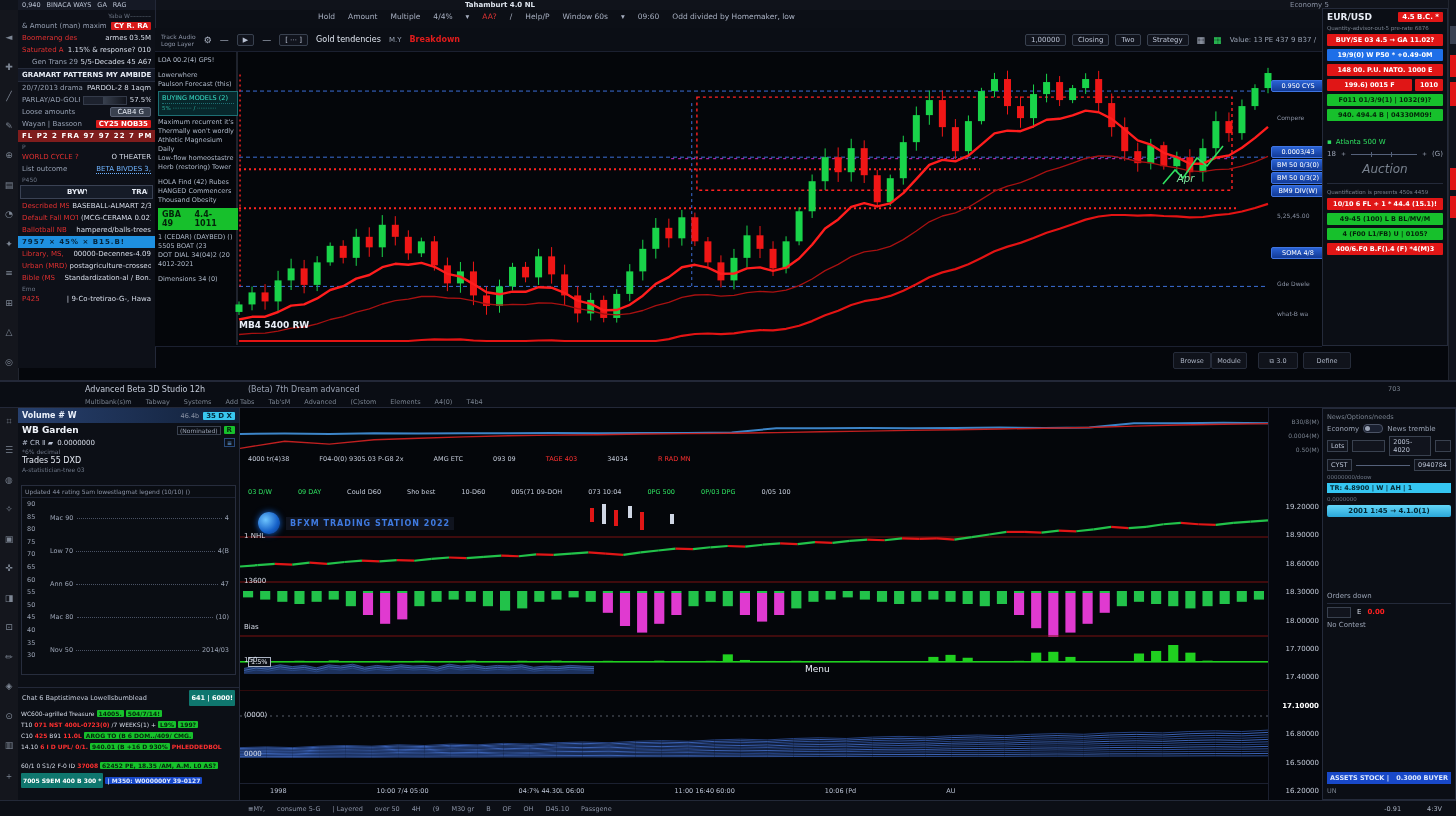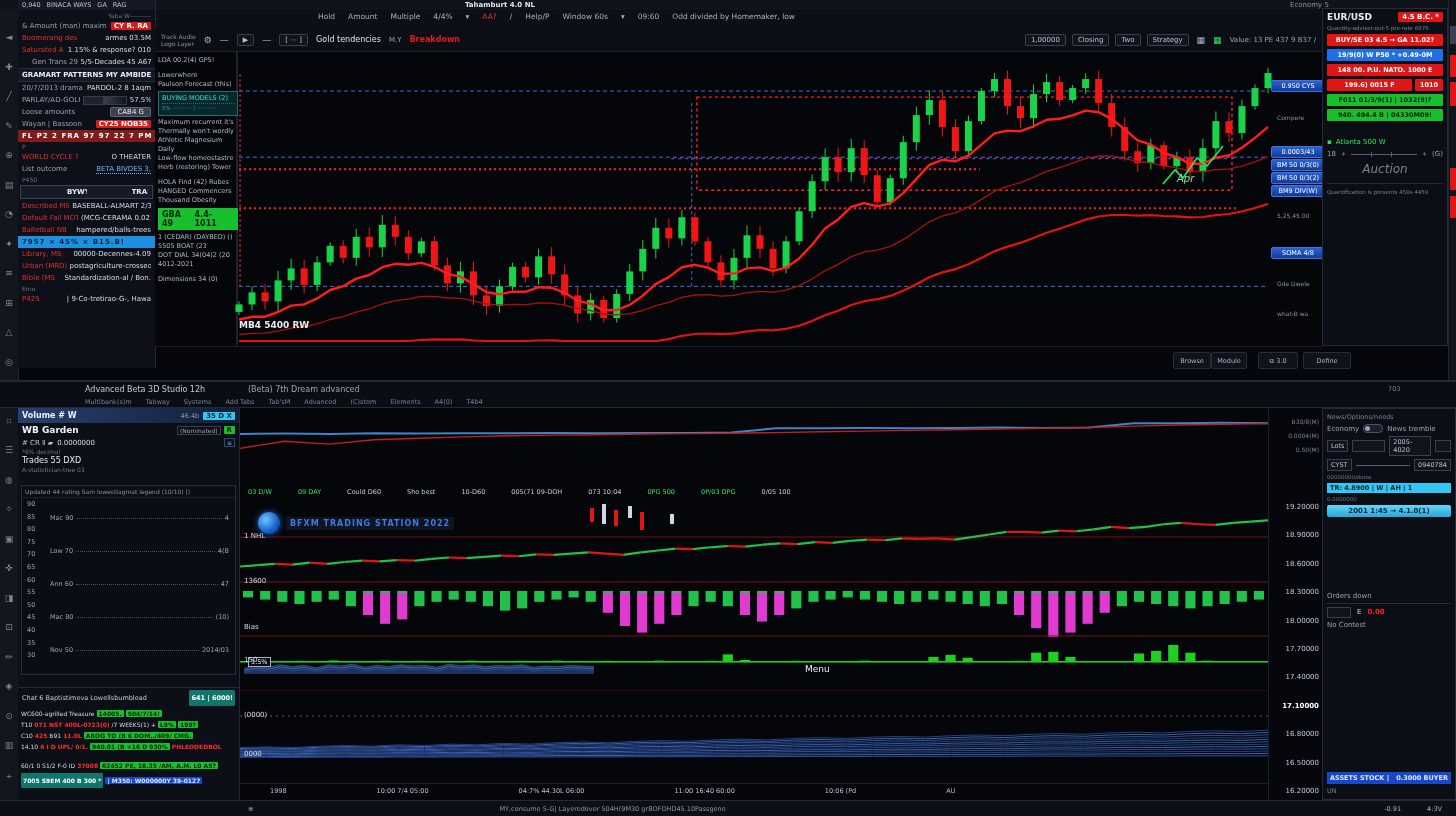--- a/index.html
+++ b/index.html
@@ -134,21 +134,21 @@
   .op-toggle i{position:absolute;left:1px;top:1px;width:5px;height:5px;background:#9aa3b4;border-radius:50%;}
   .op-slider{flex:1;height:1px;background:#55617a;}
   .op-cyanrow{background:#35c6f2;color:#032733;font-weight:bold;font-size:6.5px;padding:1px 3px;}
   .op-cyanbtn{background:linear-gradient(180deg,#63d6f8,#2aa6d8);color:#032733;font-weight:bold;font-size:7px;text-align:center;padding:2px 0;border-radius:2px;cursor:pointer;}
   .op-zero{display:flex;align-items:center;gap:6px;}
   .op-zero .z{color:#ff2020;font-weight:bold;}
   #op-bluebar{background:#1848c8;color:#dce8ff;font-size:6.5px;font-weight:bold;padding:2px 3px;display:flex;justify-content:space-between;}
   
   .fbtn{position:absolute;top:352px;height:15px;background:#10131b;border:1px solid #262c3a;color:#aab2c2;font-size:6.5px;display:flex;align-items:center;justify-content:center;border-radius:2px;cursor:pointer;}
   #status-bar{position:absolute;left:0;top:800px;width:1456px;height:16px;background:#0c0f16;border-top:1px solid #232938;display:flex;align-items:center;font-size:6.5px;color:#8b93a5;}
-  #sb-items{display:flex;margin-left:246px;}
+  #sb-items{display:flex;gap:12px;}
   #sb-right{margin-left:auto;margin-right:14px;display:flex;gap:26px;color:#aab2c2;}
   .sb-item{cursor:pointer;}
 </style>
 </head>
 <body>
 
 <div id="root">
 
   <div id="titlebar">
     <span class="tl" style="left:22px">0,940  BINACA WAYS   GA | RAG</span>
@@ -586,20 +586,26 @@
         <span class="track">
           <i style="left:30%"></i>
           <i style="left:60%"></i>
         </span>
         <span>＋</span>
       <span>(G)</span>
     </div>
     <div id="rt-auction">Auction</div>
     <div class="rt-div"></div>
     <div class="rt-note">Quantification is presents 450s 4459</div>
+    <div id="rt-btns2" style="display:flex;flex-direction:column;gap:3px">
+        <div class="rbtn red">10/10 6 FL + 1 * 44.4 (15.1)!</div>
+        <div class="rbtn green">49-45 (100) L B  BL/MV/M</div>
+        <div class="rbtn green">4 (F00 L1/FB) U  |  0105?</div>
+        <div class="rbtn red">400/6.F0  B.F().4 (F) *4(M)3</div>
+      </div>
   </div>
 
   <div id="edge-strip">
       <div class="edge-red" style="top: 55px; height: 22px;"></div>
       <div class="edge-red" style="top: 82px; height: 24px;"></div>
       <div class="edge-red" style="top: 168px; height: 22px;"></div>
       <div class="edge-red" style="top: 196px; height: 22px;"></div>
       <div style="position: absolute; left: 1px; top: 26px; width: 6px; height: 18px; background: rgb(58, 65, 80);"></div>
     </div>
 
@@ -731,20 +737,29 @@
           </div>
         </div>
     </div>
   </div>
 
   <div id="btm-mid">
     <svg class="abs" id="svg-spread" style="left:0;top:2px" width="1028" height="44">
         <path d="M0.0 24.0 L44.7 23.6 L89.4 24.0 L134.1 23.3 L178.8 23.6 L223.5 23.3 L268.2 23.3 L312.9 22.9 L357.6 23.3 L402.3 22.9 L447.0 22.9 L491.7 22.6 L536.3 18.2 L581.0 18.2 L625.7 17.9 L670.4 18.2 L715.1 17.9 L759.8 17.5 L804.5 17.9 L849.2 17.5 L893.9 13.2 L938.6 13.2 L983.3 12.8 L1028.0 13.2" fill="none" stroke="#3d85c8" stroke-width="2"></path>
         <path d="M0.0 38.4 L44.7 31.2 L89.4 34.1 L134.1 29.8 L178.8 28.3 L223.5 26.9 L268.2 25.8 L312.9 25.1 L357.6 24.7 L402.3 24.0 L447.0 23.6 L491.7 23.3 L536.3 22.6 L581.0 21.8 L625.7 21.1 L670.4 20.4 L715.1 19.7 L759.8 19.0 L804.5 18.2 L849.2 17.5 L893.9 16.1 L938.6 15.0 L983.3 14.3 L1028.0 13.6" fill="none" stroke="#c02020" stroke-width="1.4"></path>
       </svg>
+    <div id="tick-row">
+        <span class="t-w">4000 tr(4)38</span>
+        <span class="t-w">F04-0(0) 9305.03 P-G8 2x</span>
+        <span class="t-w">AMG ETC</span>
+        <span class="t-w">093 09</span>
+        <span class="t-r">TAGE 403</span>
+        <span class="t-w">34034</span>
+        <span class="t-r">R RAD MN</span>
+      </div>
     <div id="price-row">
         <span class="t-g">03 D/W</span>
         <span class="t-g">09 DAY</span>
         <span class="t-w">Could D60</span>
         <span class="t-w">Sho best</span>
         <span class="t-w">10-D60</span>
         <span class="t-w">005(71 09-DOH</span>
         <span class="t-w">073 10:04</span>
         <span class="t-g">0PG 500</span>
         <span class="t-g">0P/03 DPG</span>

